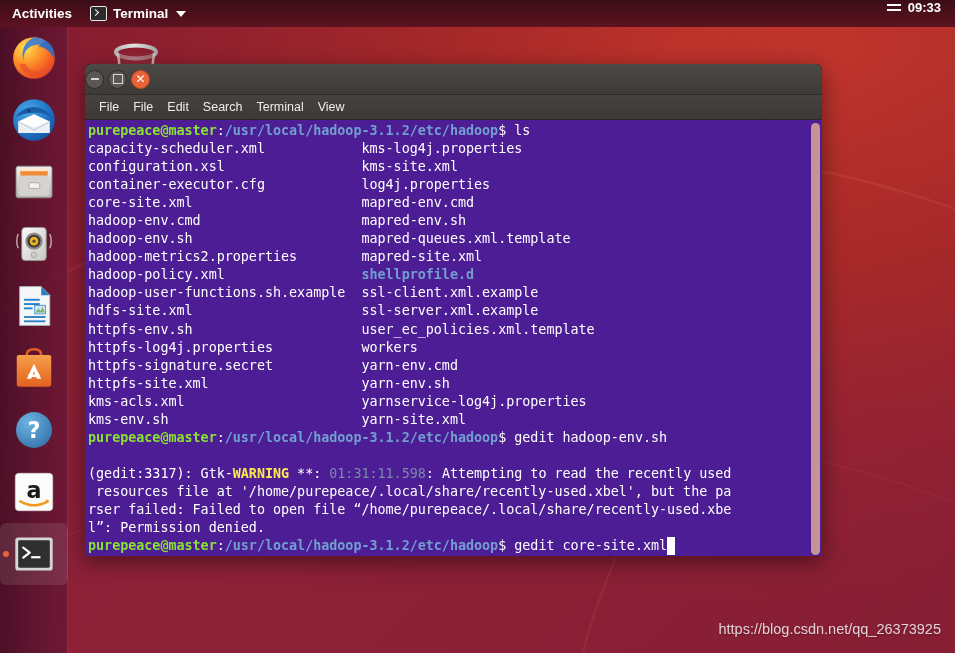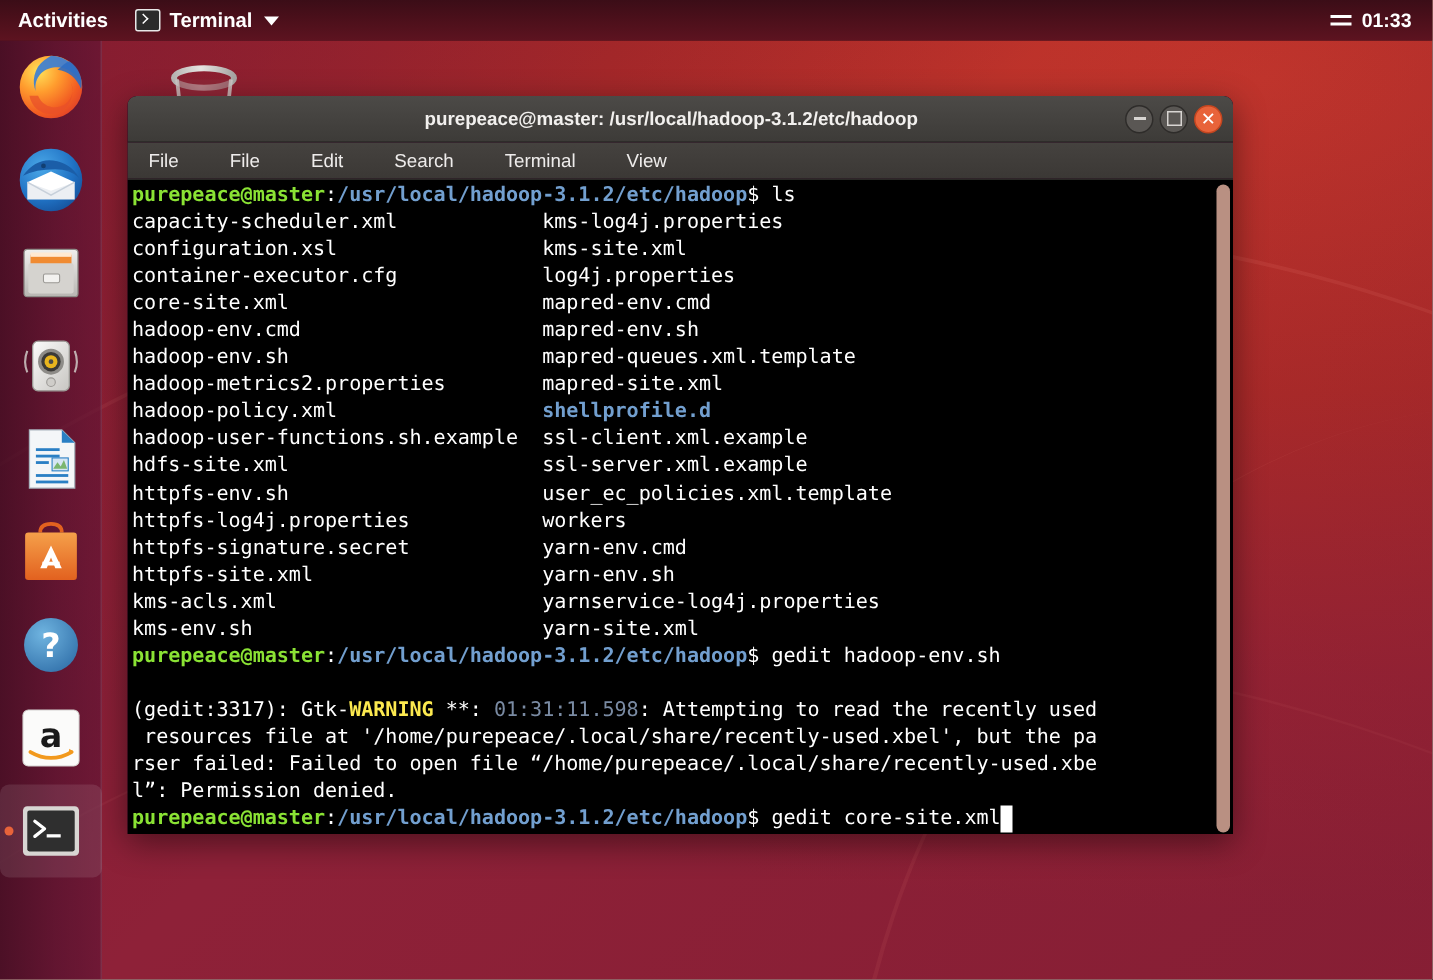--- a/index.html
+++ b/index.html
@@ -49,21 +49,21 @@
     position: absolute; inset: 0;
     background: linear-gradient(135deg, rgba(110,20,45,0.55) 0%, rgba(160,40,40,0.0) 45%, rgba(120,25,45,0.35) 100%);
   }
 
   
   #topbar {
     position: absolute; left: 0; top: 0;
     width: 955px; height: 27px;
     background: linear-gradient(180deg, #3b0d17 0%, #490f1a 40%, #5d1320 100%);
     background-color: rgba(46,10,18,0.93);
-    display: flex; align-items: center;
+    display: flex; align-items: flex-start;
     color: #ffffff;
     font-size: 13.5px;
     font-weight: bold;
     z-index: 50;
   }
   #topbar .tb-activities {
     padding: 0 10px 0 12px;
     line-height: 27px;
     cursor: pointer;
   }
@@ -209,35 +209,35 @@
     color: #ffffff; font-size: 12px; line-height: 12px;
     font-family: "Liberation Sans", sans-serif;
   }
 
   #menubar {
     height: 24px;
     background: linear-gradient(180deg, #45423f 0%, #3b3835 100%);
     border-bottom: 1px solid #2a2826;
     display: flex; align-items: center;
     padding-left: 7px;
-    gap: 20px;
+    gap: 0;
   }
   .menu-item {
     color: #eeeceb;
     font-size: 12.5px;
     padding: 2px 7px;
     border-radius: 3px;
     cursor: pointer;
     white-space: nowrap;
   }
 
   #term-body {
     position: relative;
     height: 438px;
-    background: #000000;
+    background: #4c1d95;
     overflow: hidden;
   }
   #term-text {
     position: absolute;
     left: 3px; top: 2px;
     right: 14px;
     font-family: "DejaVu Sans Mono", "Liberation Mono", monospace;
     font-size: 13.4px;
     line-height: 18.05px;
     color: #ffffff;
@@ -318,21 +318,21 @@
       <span class="term-mini-icon"></span>
       <span>Terminal</span>
       <span class="caret-down"></span>
     </div>
     <div class="tb-spacer"></div>
     <div class="tb-clock">
       <span class="hamburger-icon">
           <i></i>
           <i></i>
         </span>
-      <span>01:33</span>
+      <span>09:33</span>
     </div>
   </div>
 
   <div id="dock">
 
     <div class="dock-item">
       <svg class="dock-icon" viewBox="0 0 64 64">
         <defs>
           <radialGradient id="ff1" cx="0.3" cy="0.25" r="0.95">
             <stop offset="0" stop-color="#ffe259"></stop>
@@ -460,21 +460,20 @@
         <path d="M17 23 L26 30 L17 37" fill="none" stroke="#ffffff" stroke-width="3" stroke-linecap="round" stroke-linejoin="round"></path>
         <rect x="28" y="35" width="13" height="3" fill="#ffffff"></rect>
       </svg>
     </div>
 
   </div>
 
   <div id="terminal-window">
 
     <div id="titlebar">
-      <div class="title-text">purepeace@master: /usr/local/hadoop-3.1.2/etc/hadoop</div>
       <div class="win-buttons">
         <div class="win-btn">
           <span class="glyph-min"></span>
         </div>
         <div class="win-btn">
           <span class="glyph-max"></span>
         </div>
         <div class="win-btn close">
           <span class="glyph-close">✕</span>
         </div>
@@ -515,14 +514,15 @@
 <span class="t-white">rser failed: Failed to open file “/home/purepeace/.local/share/recently-used.xbe</span>
 <span class="t-white">l”: Permission denied.</span>
 <span class="t-green">purepeace@master</span><span class="t-white">:</span><span class="t-blue">/usr/local/hadoop-3.1.2/etc/hadoop</span><span class="t-white">$ </span><span class="t-white">gedit core-site.xml</span><span class="t-cursor">&nbsp;</span></div>
       <div id="term-scrollbar">
         <div class="thumb"></div>
       </div>
     </div>
 
   </div>
 
+  <div id="watermark">https://blog.csdn.net/qq_26373925</div>
 
 </div>
 
 </body></html>

